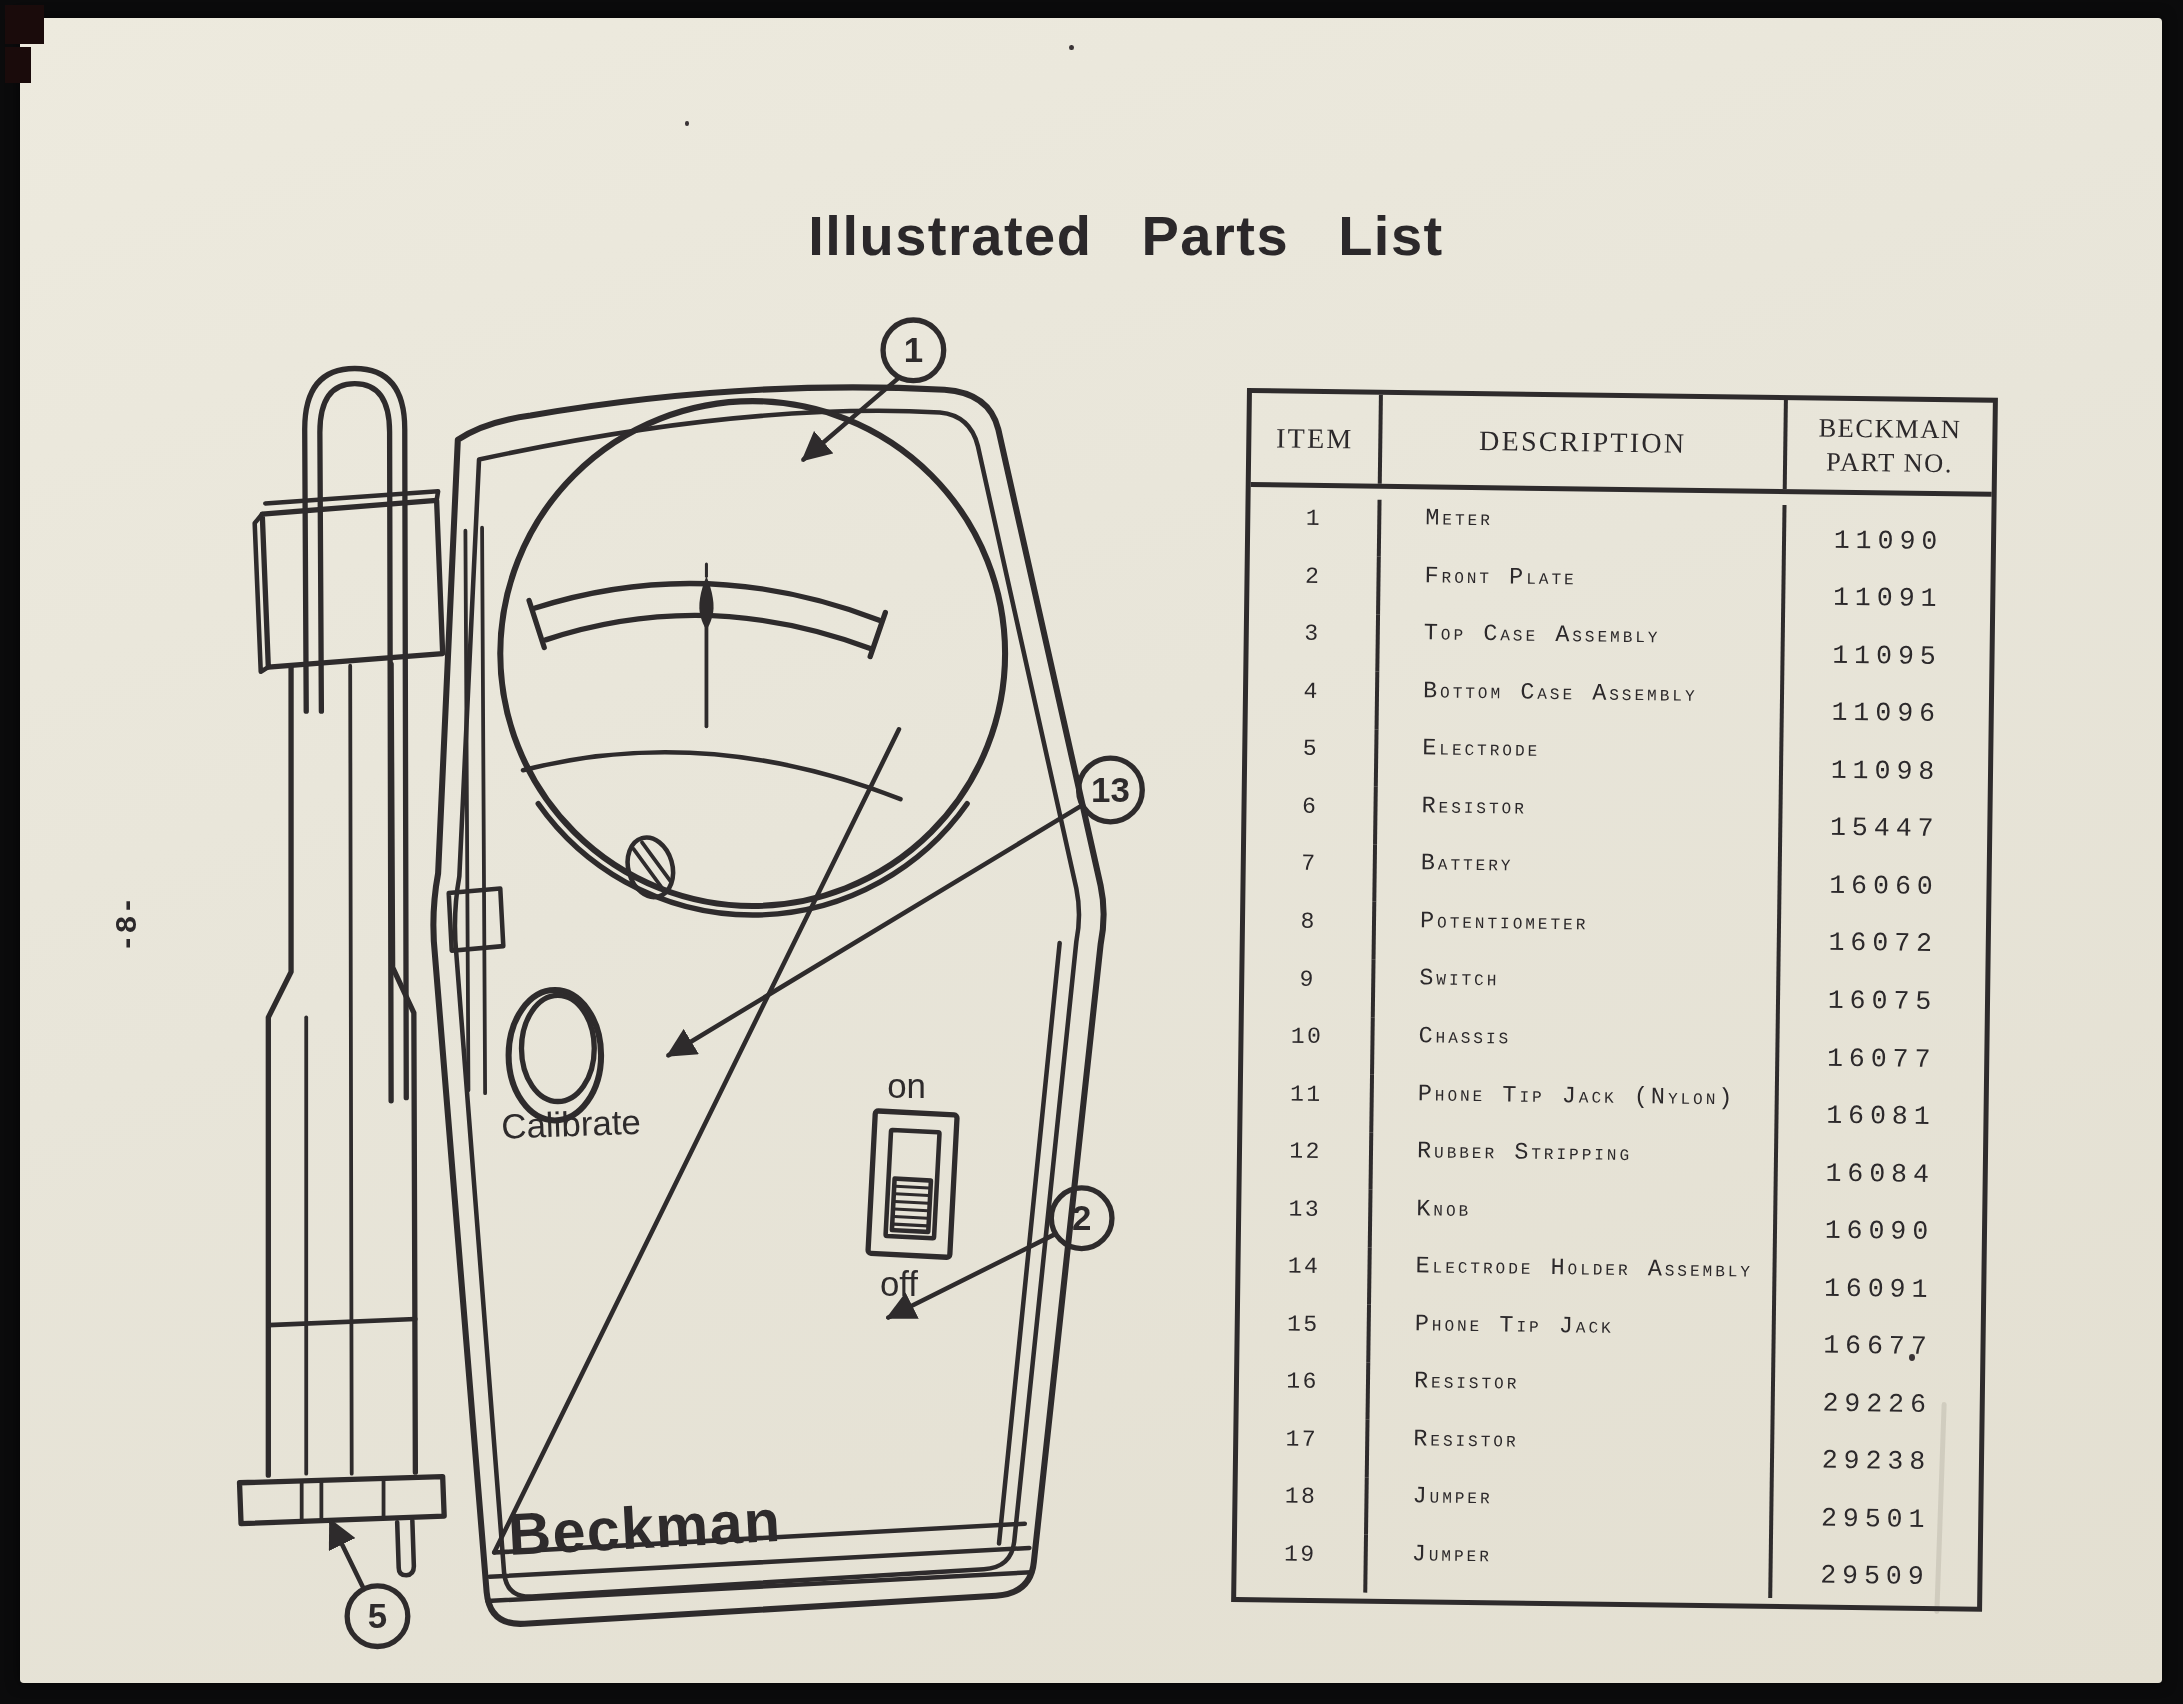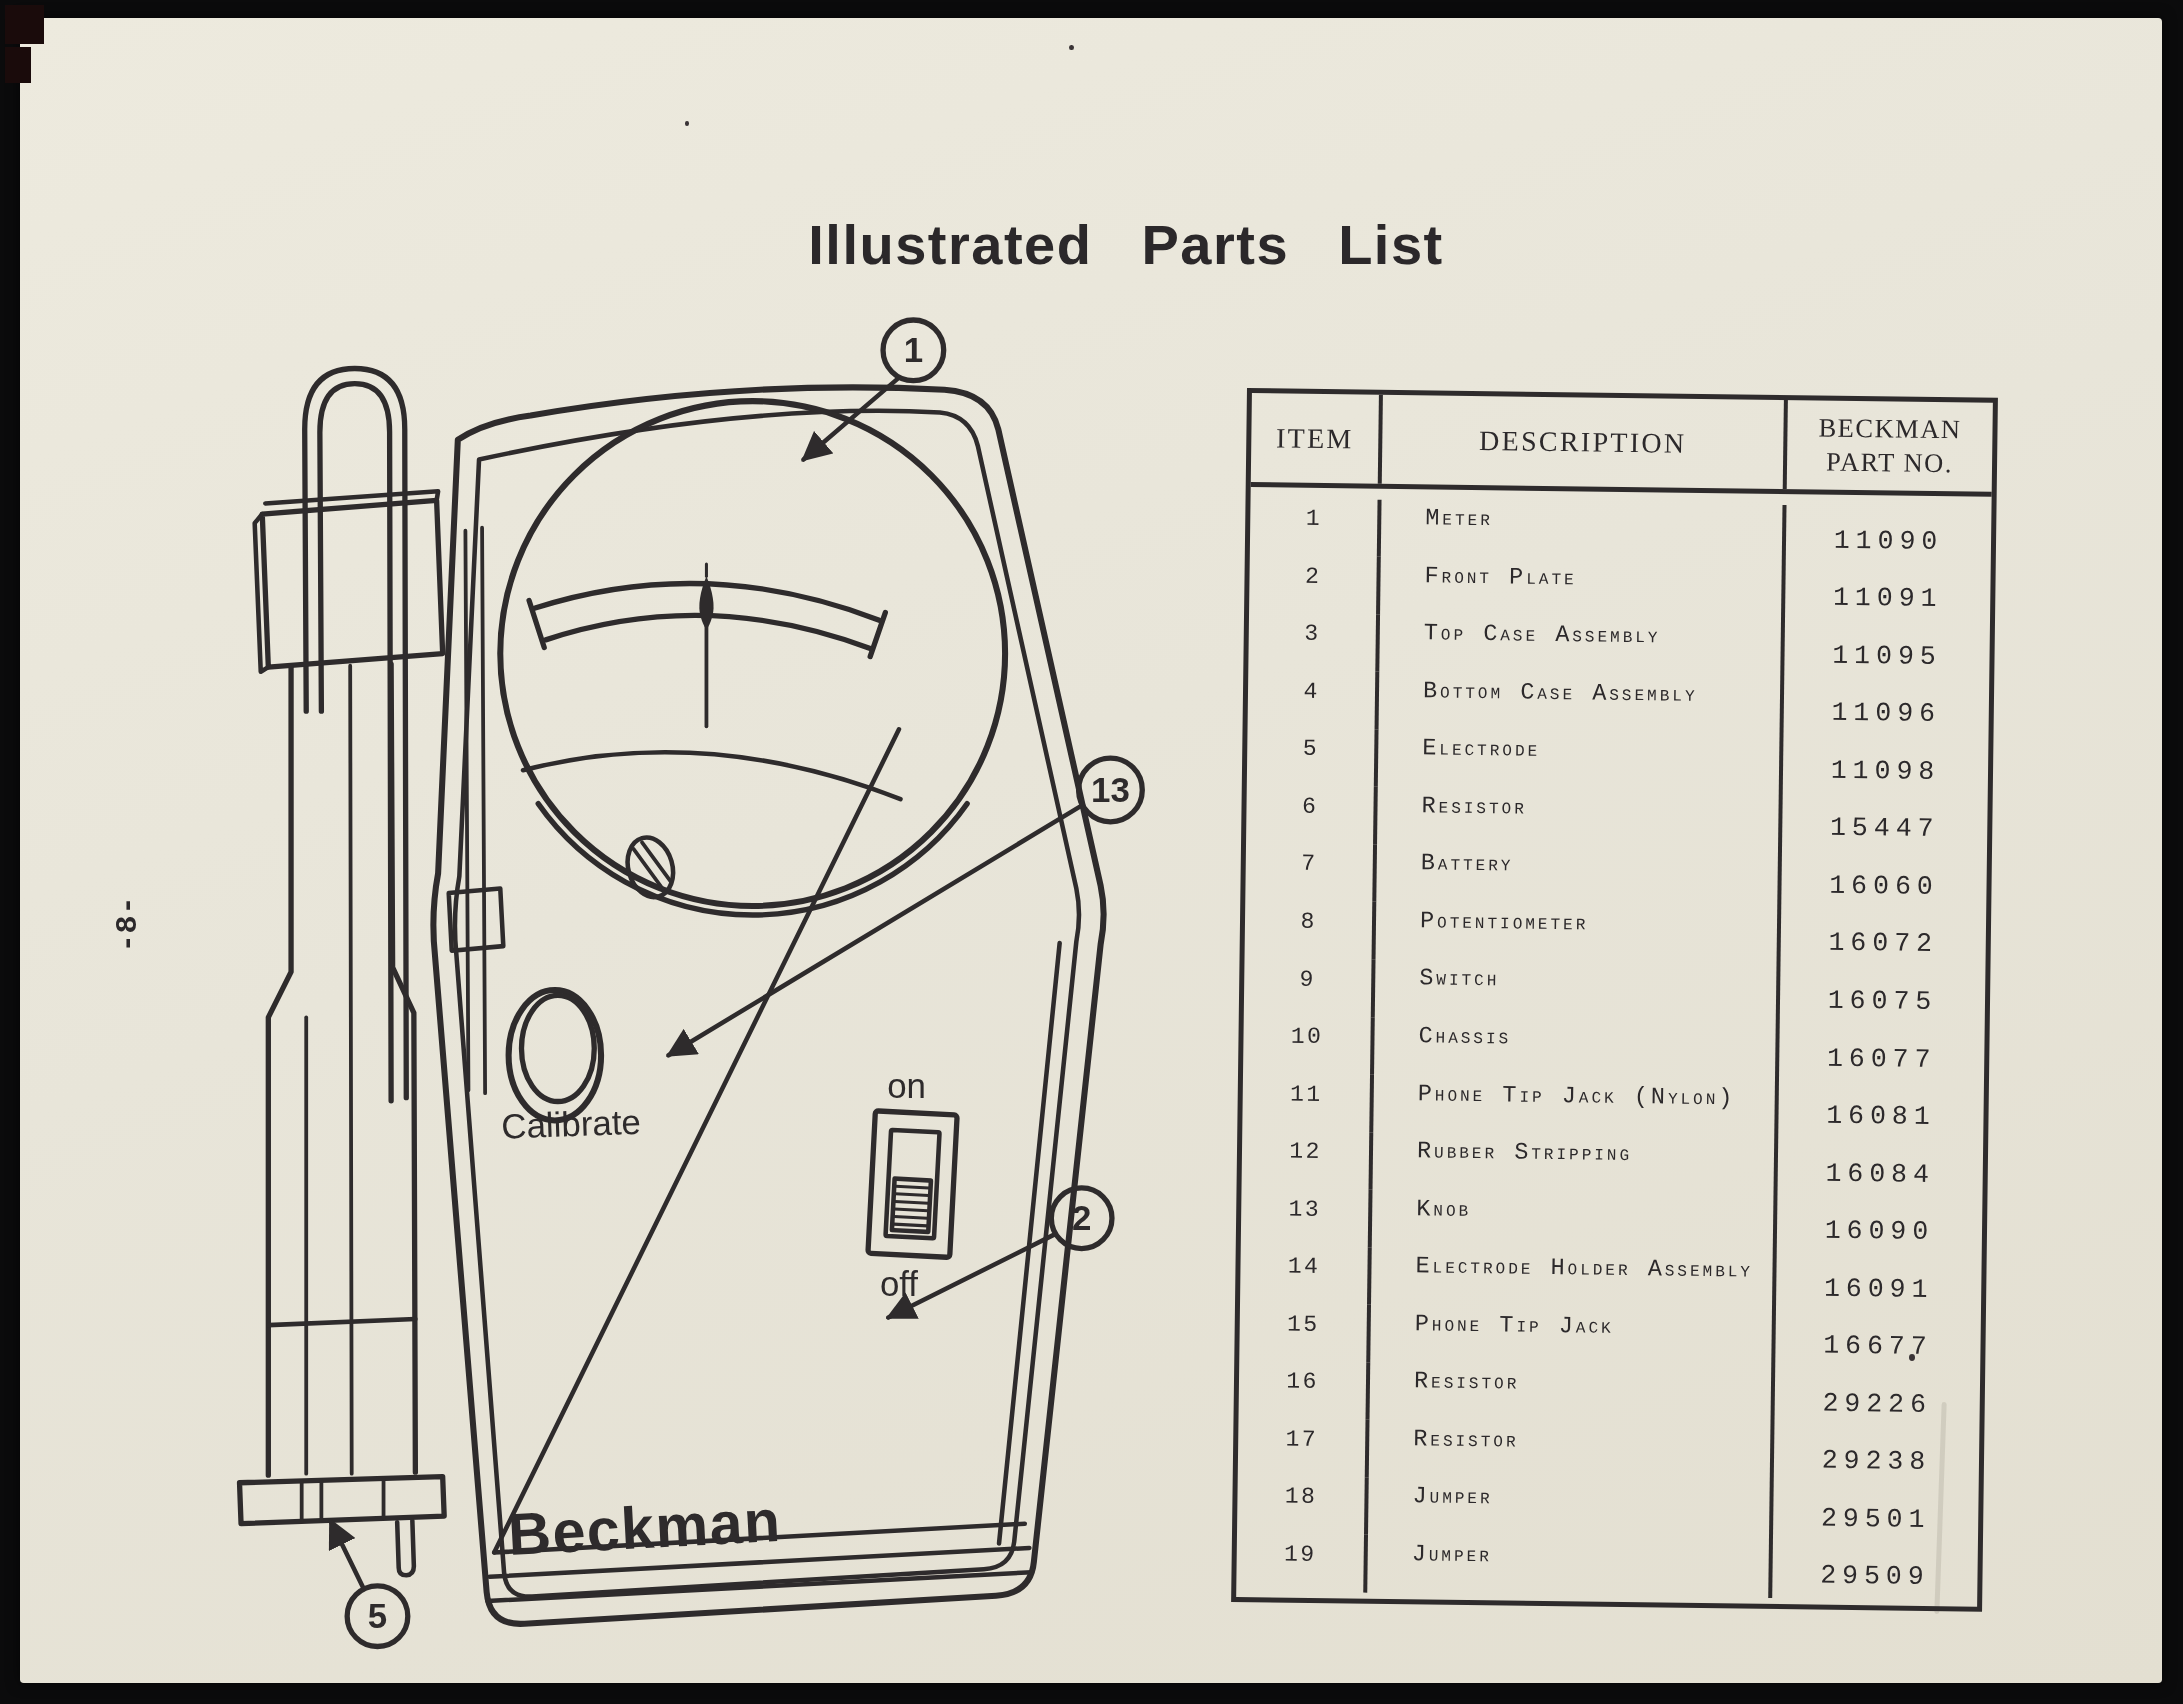--- a/index.html
+++ b/index.html
@@ -10,21 +10,21 @@
          border-radius:3.8px;box-shadow:0 0 13.6px rgba(0,0,0,.6);}
   .corner-mark{position:absolute;background:#1a0b0b;}
   .m1{left:4.5px;top:4.5px;width:39px;height:39px;}
   .m2{left:4.5px;top:47px;width:26px;height:36px;}
   svg.art{position:absolute;left:0;top:0;width:2183px;height:1705px;}
   svg .ln{stroke:#2e2b2c;fill:none;stroke-linecap:round;stroke-linejoin:round;}
   svg text{font-family:"Liberation Sans",sans-serif;fill:#2e2b2c;stroke:none;}
   svg .hand{font-size:46px;}
   svg .co{font-size:46px;font-weight:600;text-anchor:middle;}
   svg .brand{font-size:78px;font-weight:bold;letter-spacing:2px;text-anchor:middle;}
-  .title{position:absolute;left:785px;top:212px;width:682px;text-align:center;
+  .title{position:absolute;left:785px;top:203px;width:682px;text-align:center;
          font-size:56px;font-weight:bold;letter-spacing:1.5px;word-spacing:32px;color:#2b282a;}
   .pagenum{position:absolute;left:82px;top:907px;width:91px;text-align:center;
            font-family:"Liberation Mono",monospace;font-size:30px;font-weight:bold;
            transform:rotate(-90deg);letter-spacing:0.8px;}
   
   .ptable{position:absolute;left:1247px;top:388px;width:741px;height:1204px;
           transform:rotate(0.75deg);transform-origin:top left;
           border:5.3px solid #2e2b2c;display:flex;flex-direction:column;
           font-family:"Liberation Mono",monospace;}
   .thead{display:flex;height:89px;border-bottom:5.3px solid #2e2b2c;

